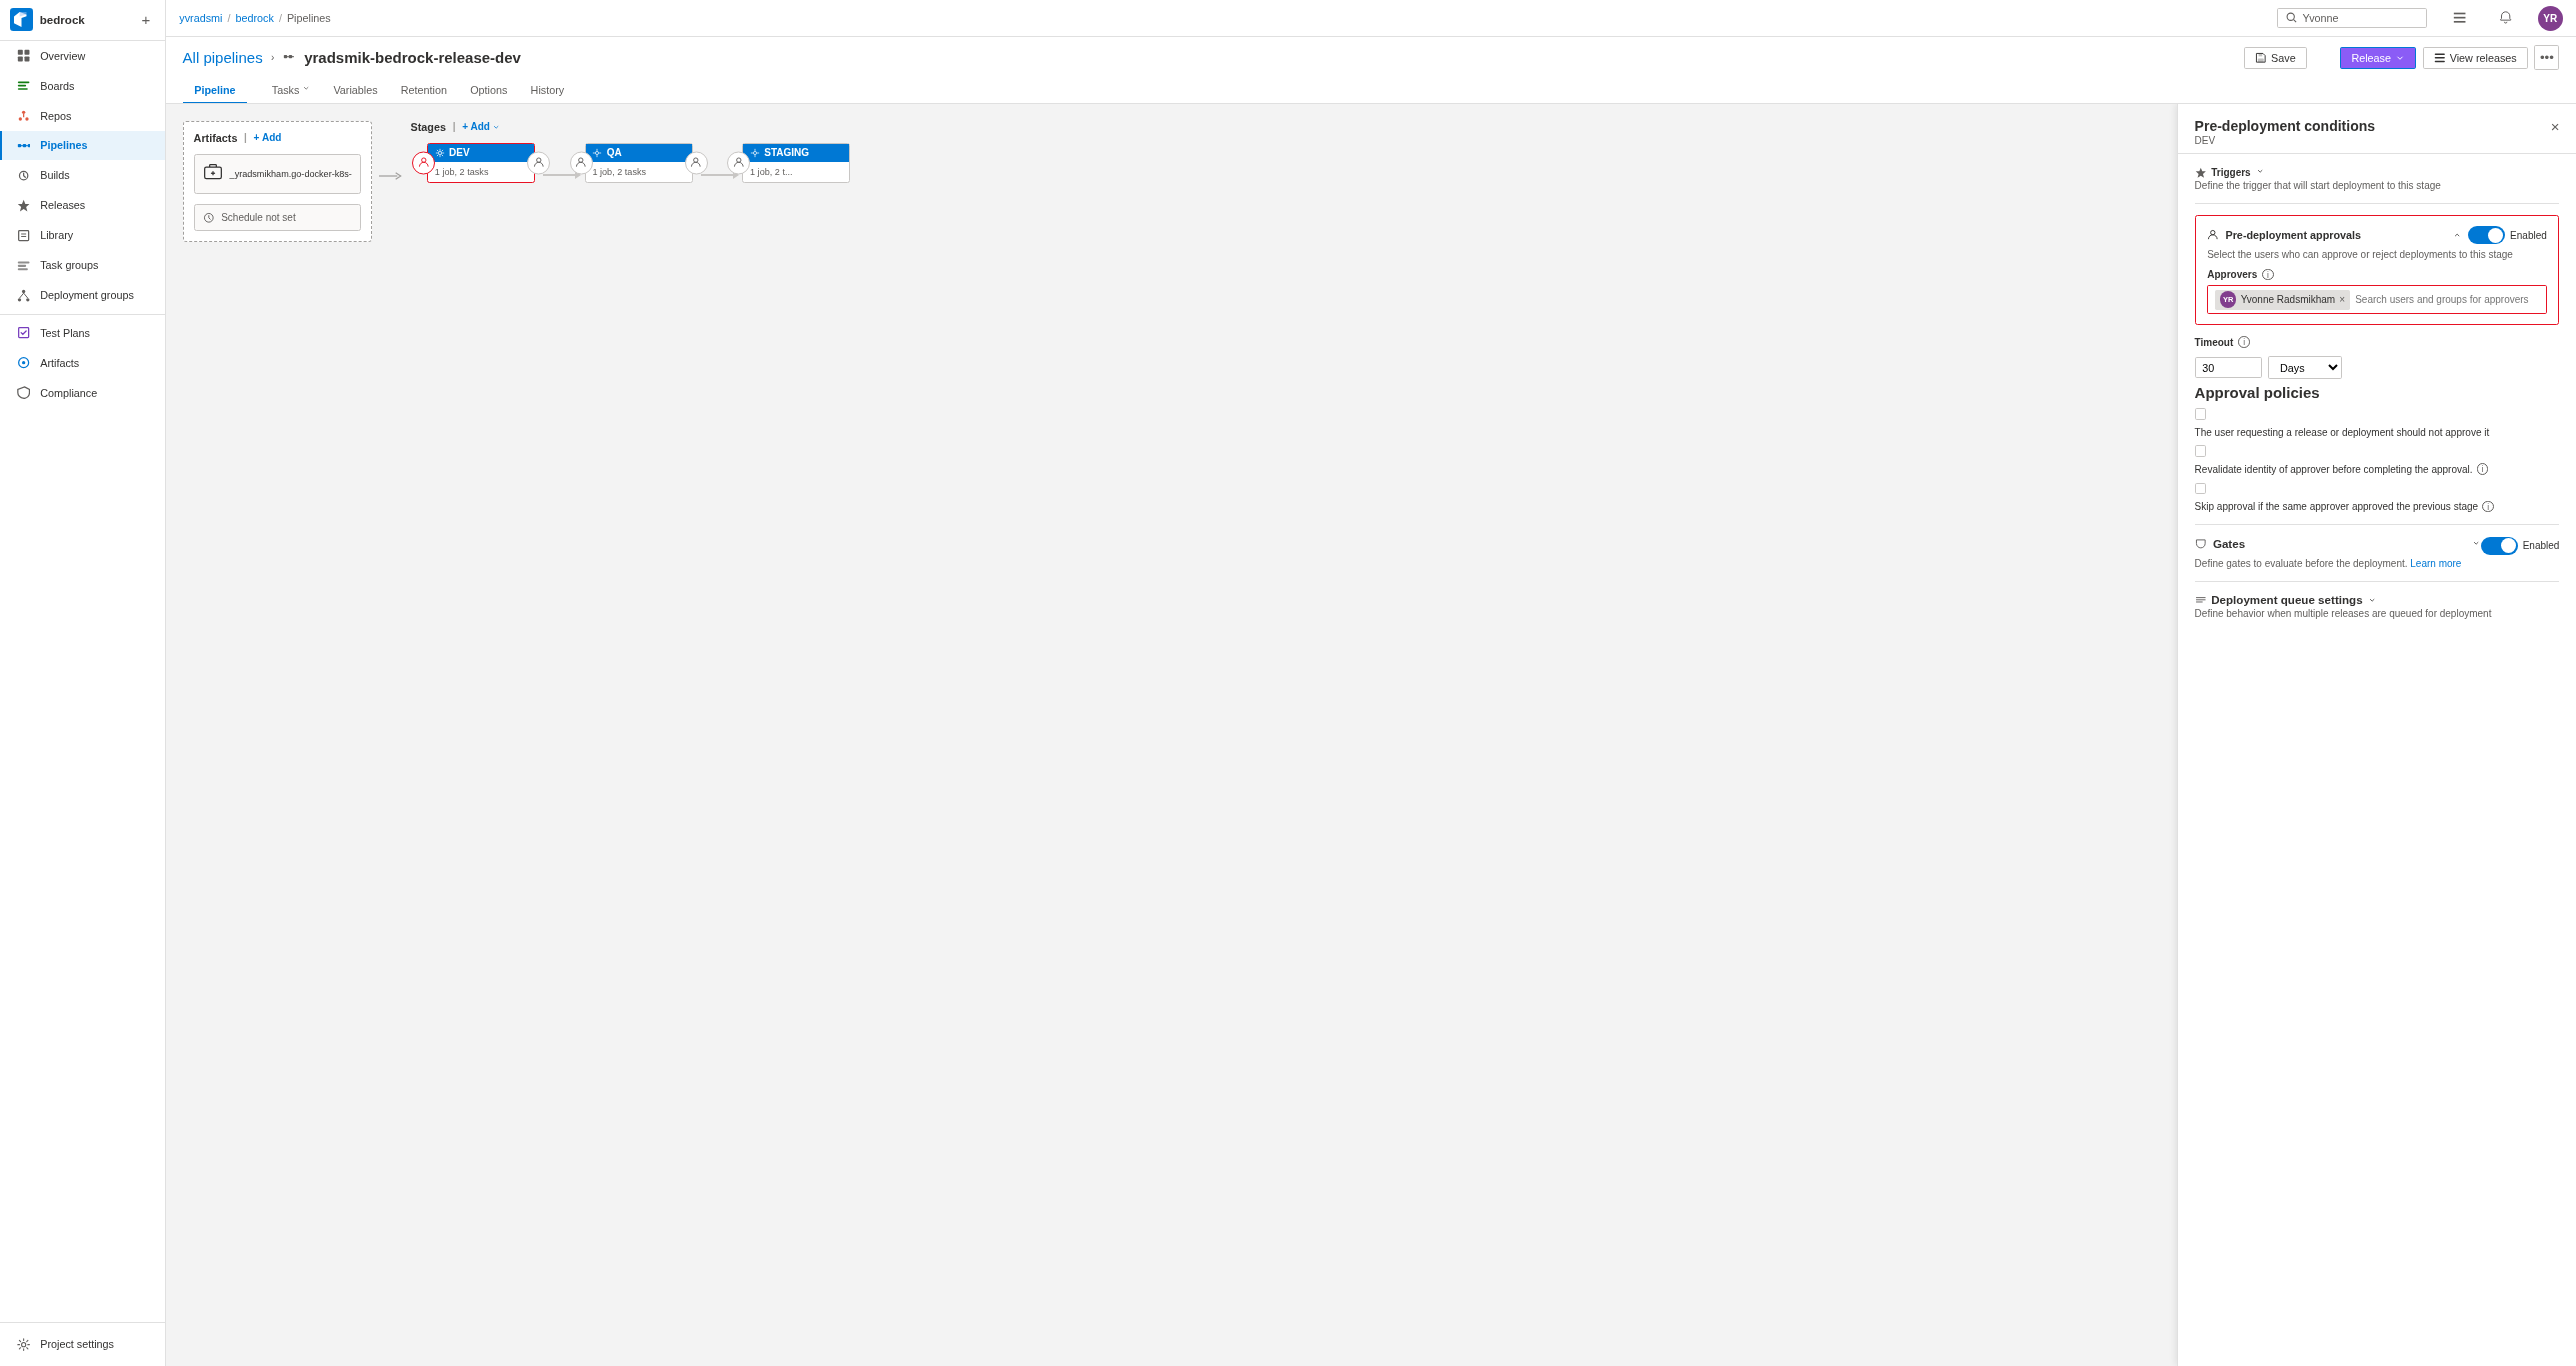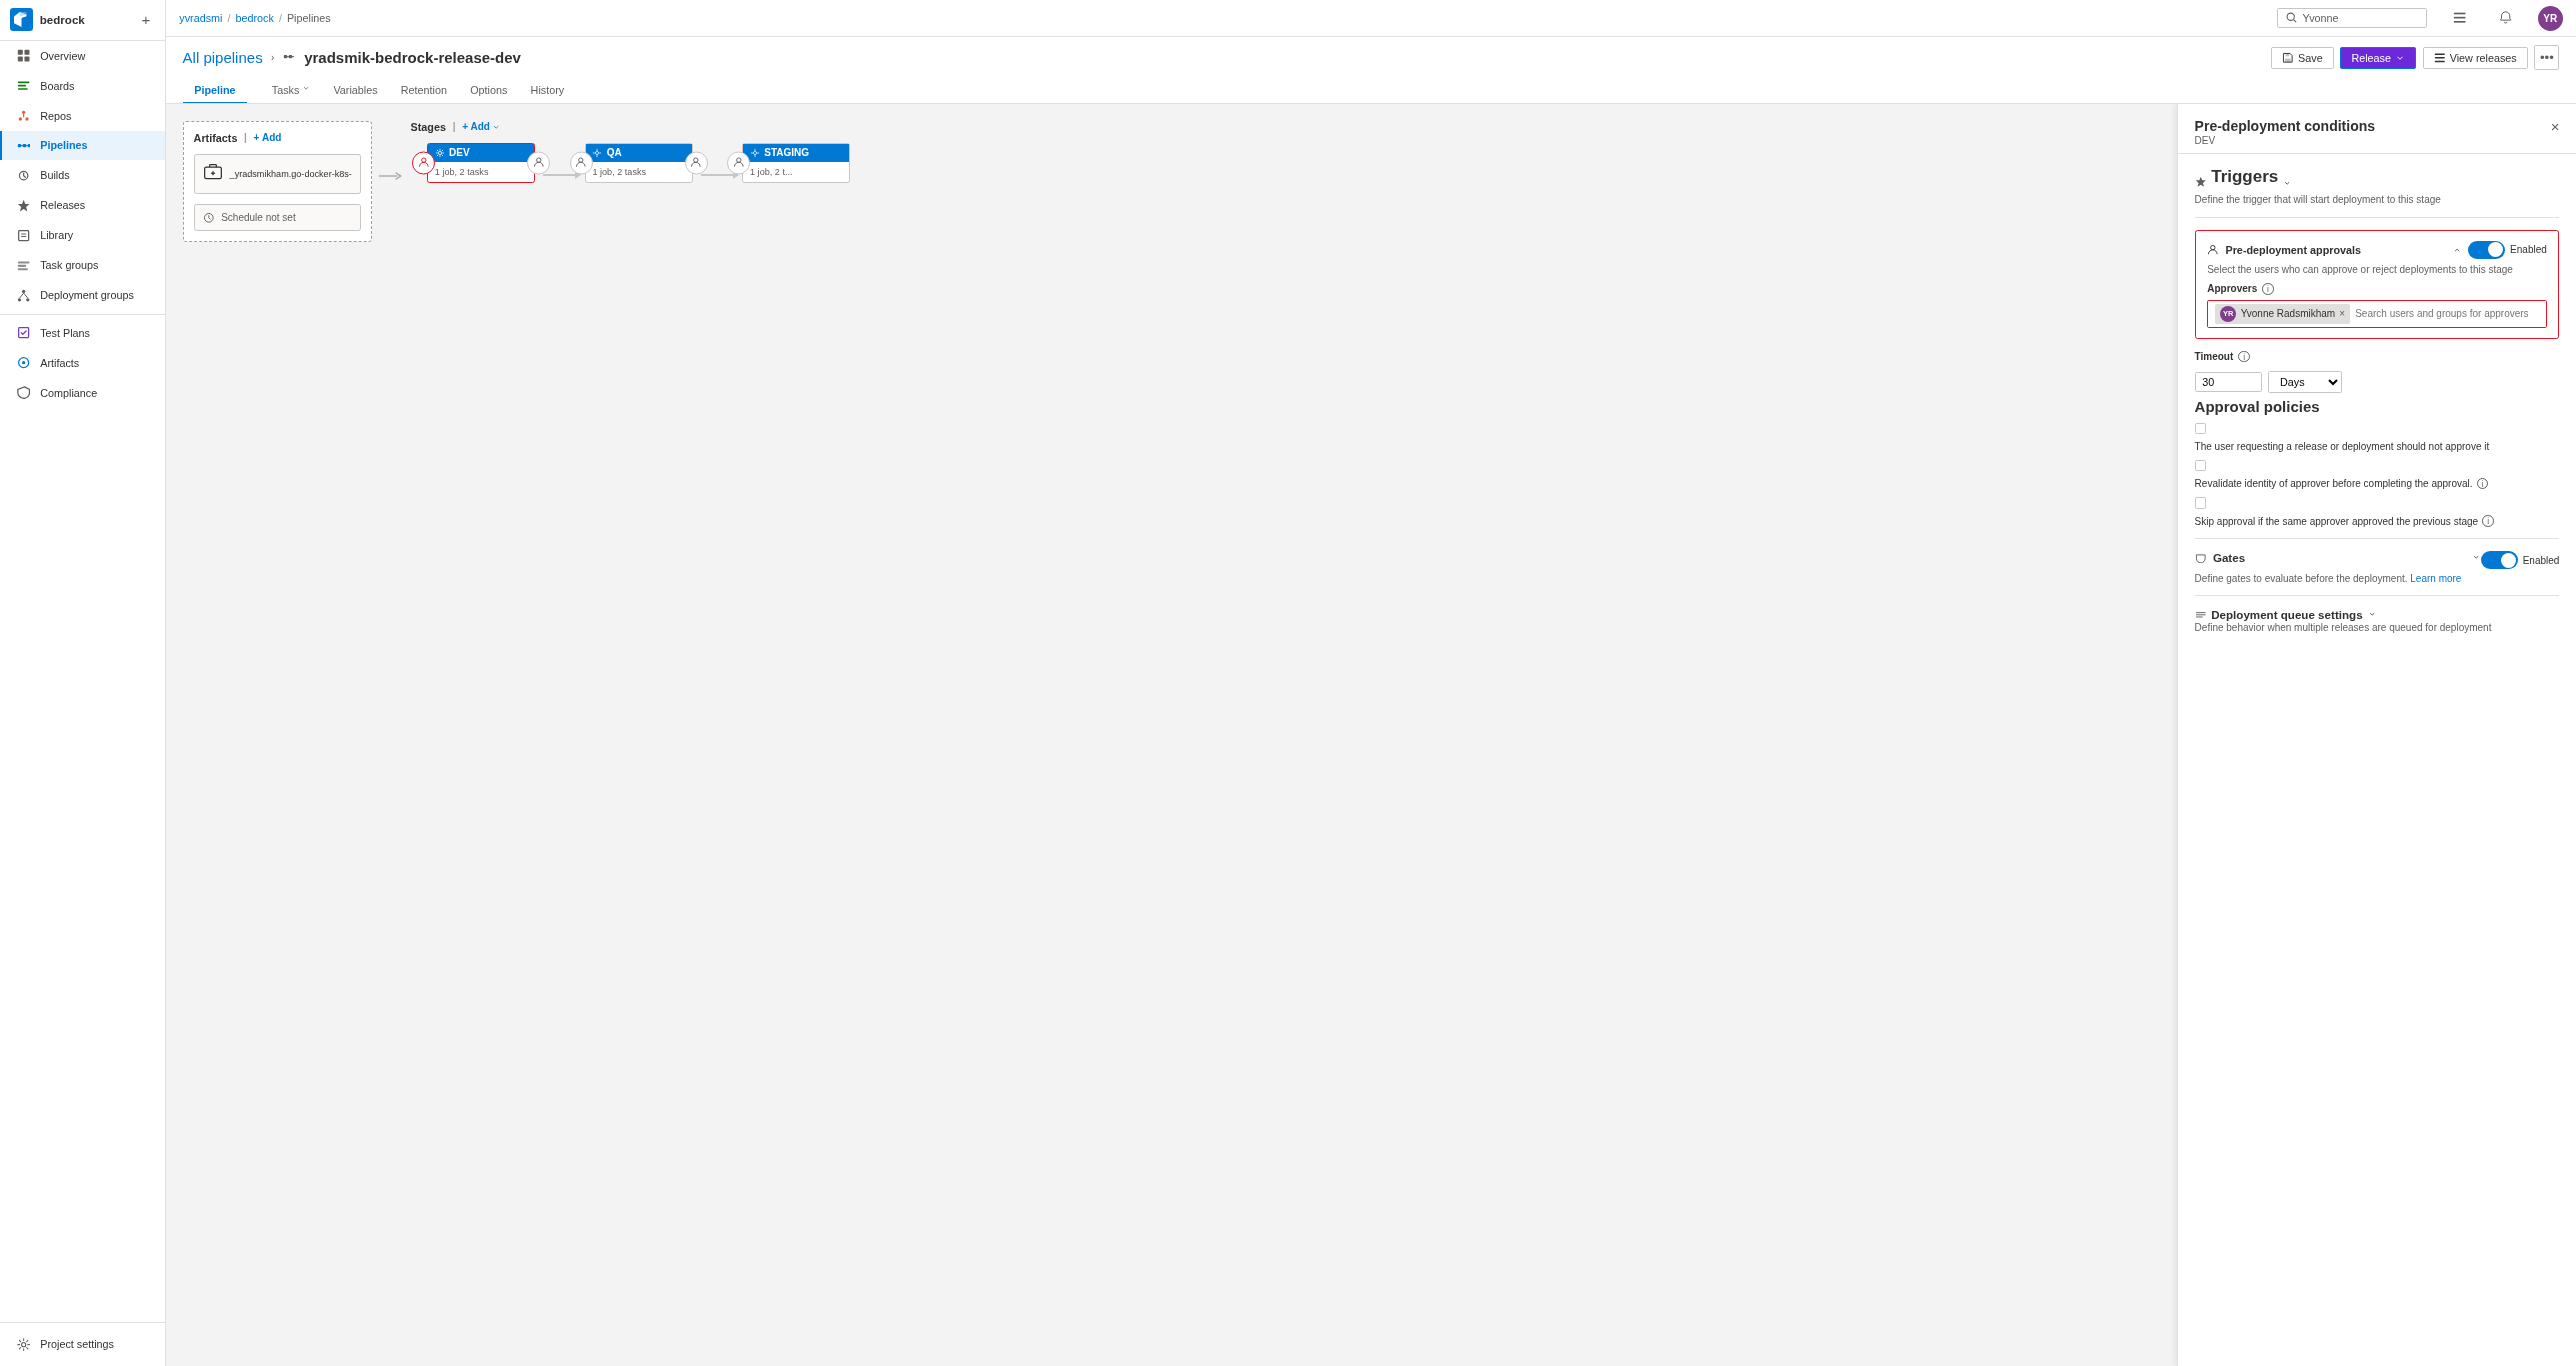--- a/index.html
+++ b/index.html
@@ -110,21 +110,21 @@
     .page-title-row {
       display: flex; align-items: center; gap: 8.3px; margin-bottom: 6.7px;
     }
     .all-pipelines-link { color: #0078d4; font-size: 15px; cursor: pointer; text-decoration: none; }
     .chevron-right { color: #605e5c; font-size: 10px; }
     .pipeline-icon { color: #605e5c; font-size: 13.3px; }
     .pipeline-title { font-size: 15px; font-weight: 600; color: #323130; }
     .header-actions { margin-left: auto; display: flex; align-items: center; gap: 6.7px; }
     .btn { padding: 4.2px 10px; font-size: 10.8px; border-radius: 1.7px; cursor: pointer; display: flex; align-items: center; gap: 4.2px; }
     .btn-default { background: #fff; border: 0.8px solid #c8c6c4; color: #323130; }
-    .btn-primary { background: #6d28d9; border: 0.8px solid #0078d4; color: #fff; }
+    .btn-primary { background: #8b5cf6; border: 0.8px solid #0078d4; color: #fff; margin-left: 27px; }
 
     
     .tabs { display: flex; align-items: center; gap: 0; }
     .tab {
       padding: 6.7px 11.6px; font-size: 10.8px; cursor: pointer; color: #605e5c;
       border-bottom: 1.7px solid transparent;
     }
     .tab.active { color: #0078d4; border-bottom-color: #0078d4; font-weight: 600; }
     .tab-dropdown { display: flex; align-items: flex-start; gap: 2.5px; margin-left: 13px; }
 
@@ -221,22 +221,22 @@
       border-bottom: 0.8px solid #e0e0e0;
       display: flex; align-items: flex-start; justify-content: space-between;
     }
     .panel-title { font-size: 14px; font-weight: 600; color: #323130; }
     .panel-subtitle { font-size: 10px; color: #605e5c; margin-top: 1.7px; }
     .panel-close { background: none; border: none; cursor: pointer; font-size: 15px; color: #605e5c; padding: 0; }
     .panel-body { padding: 13.3px 16.6px; flex: 1; overflow-y: auto; }
 
     
     .section-header {
-      display: flex; align-items: flex-end; gap: 5px;
-      font-size: 17px; font-weight: 600; color: #323130; margin-bottom: 7px; cursor: pointer;
+      display: flex; align-items: flex-start; gap: 5px;
+      font-size: 10px; font-weight: 600; color: #323130; margin-bottom: 1px; cursor: pointer;
     }
     .section-desc { font-size: 10px; color: #605e5c; margin-bottom: 11.6px; }
     .section-divider { border: none; border-top: 0.8px solid #e0e0e0; margin: 11.6px 0; }
 
     
     .approvals-box {
       border: 1.7px solid #e81123;
       border-radius: 2.5px;
       padding: 10px 11.6px;
       margin-bottom: 11.6px;

